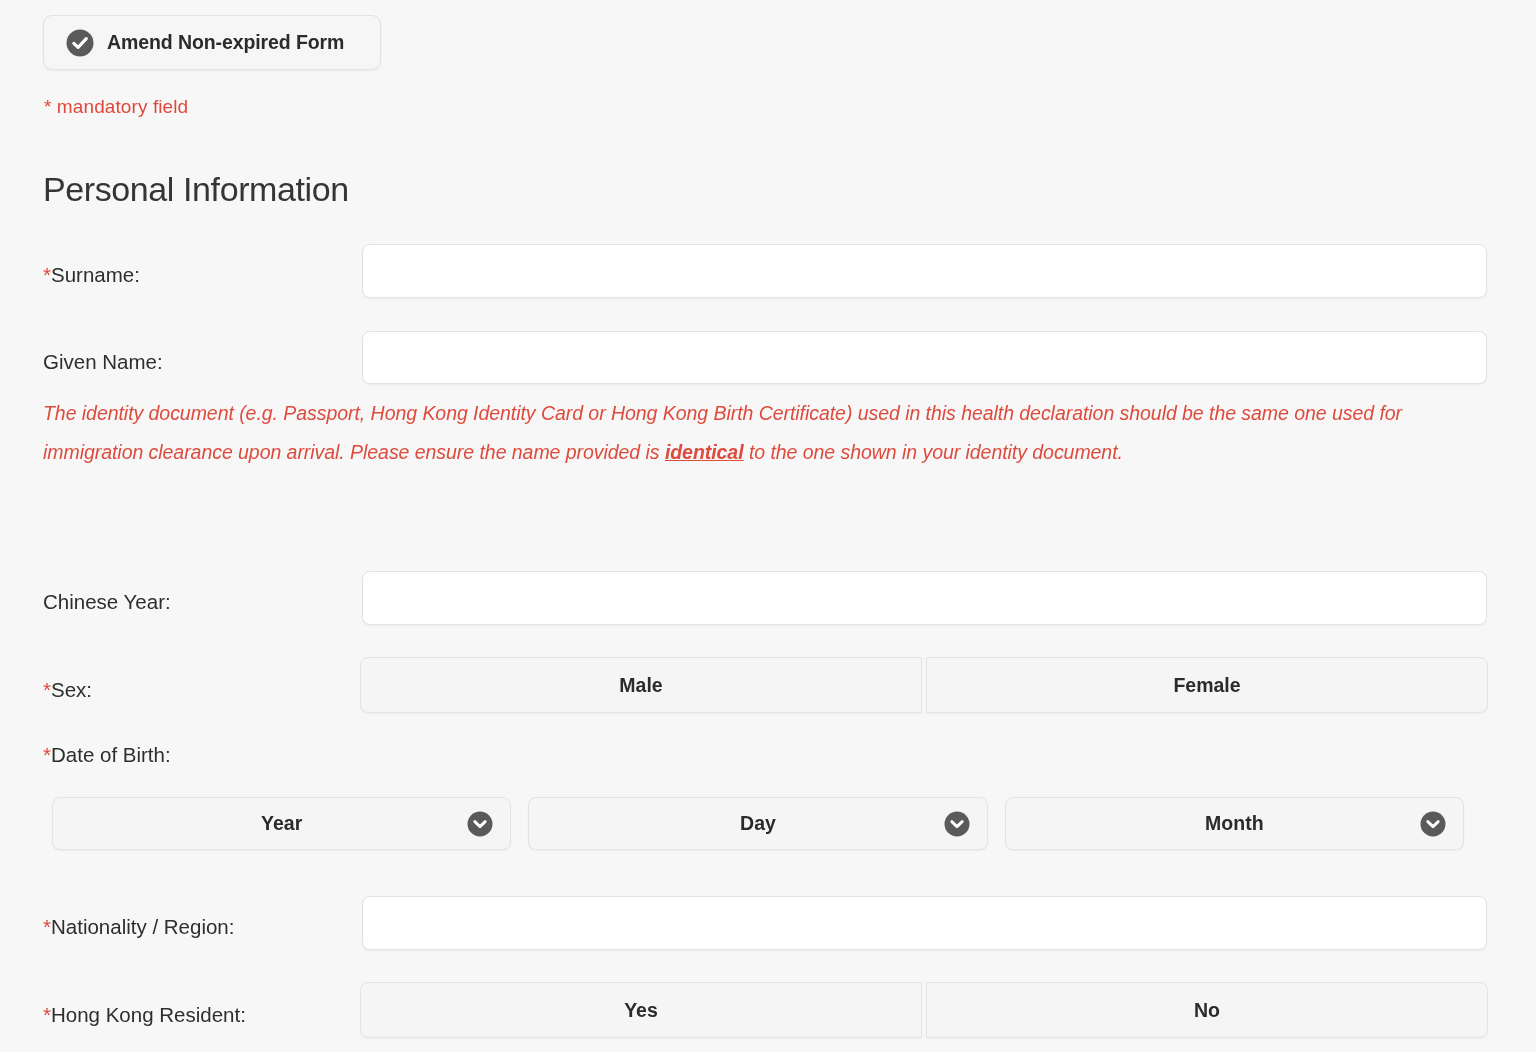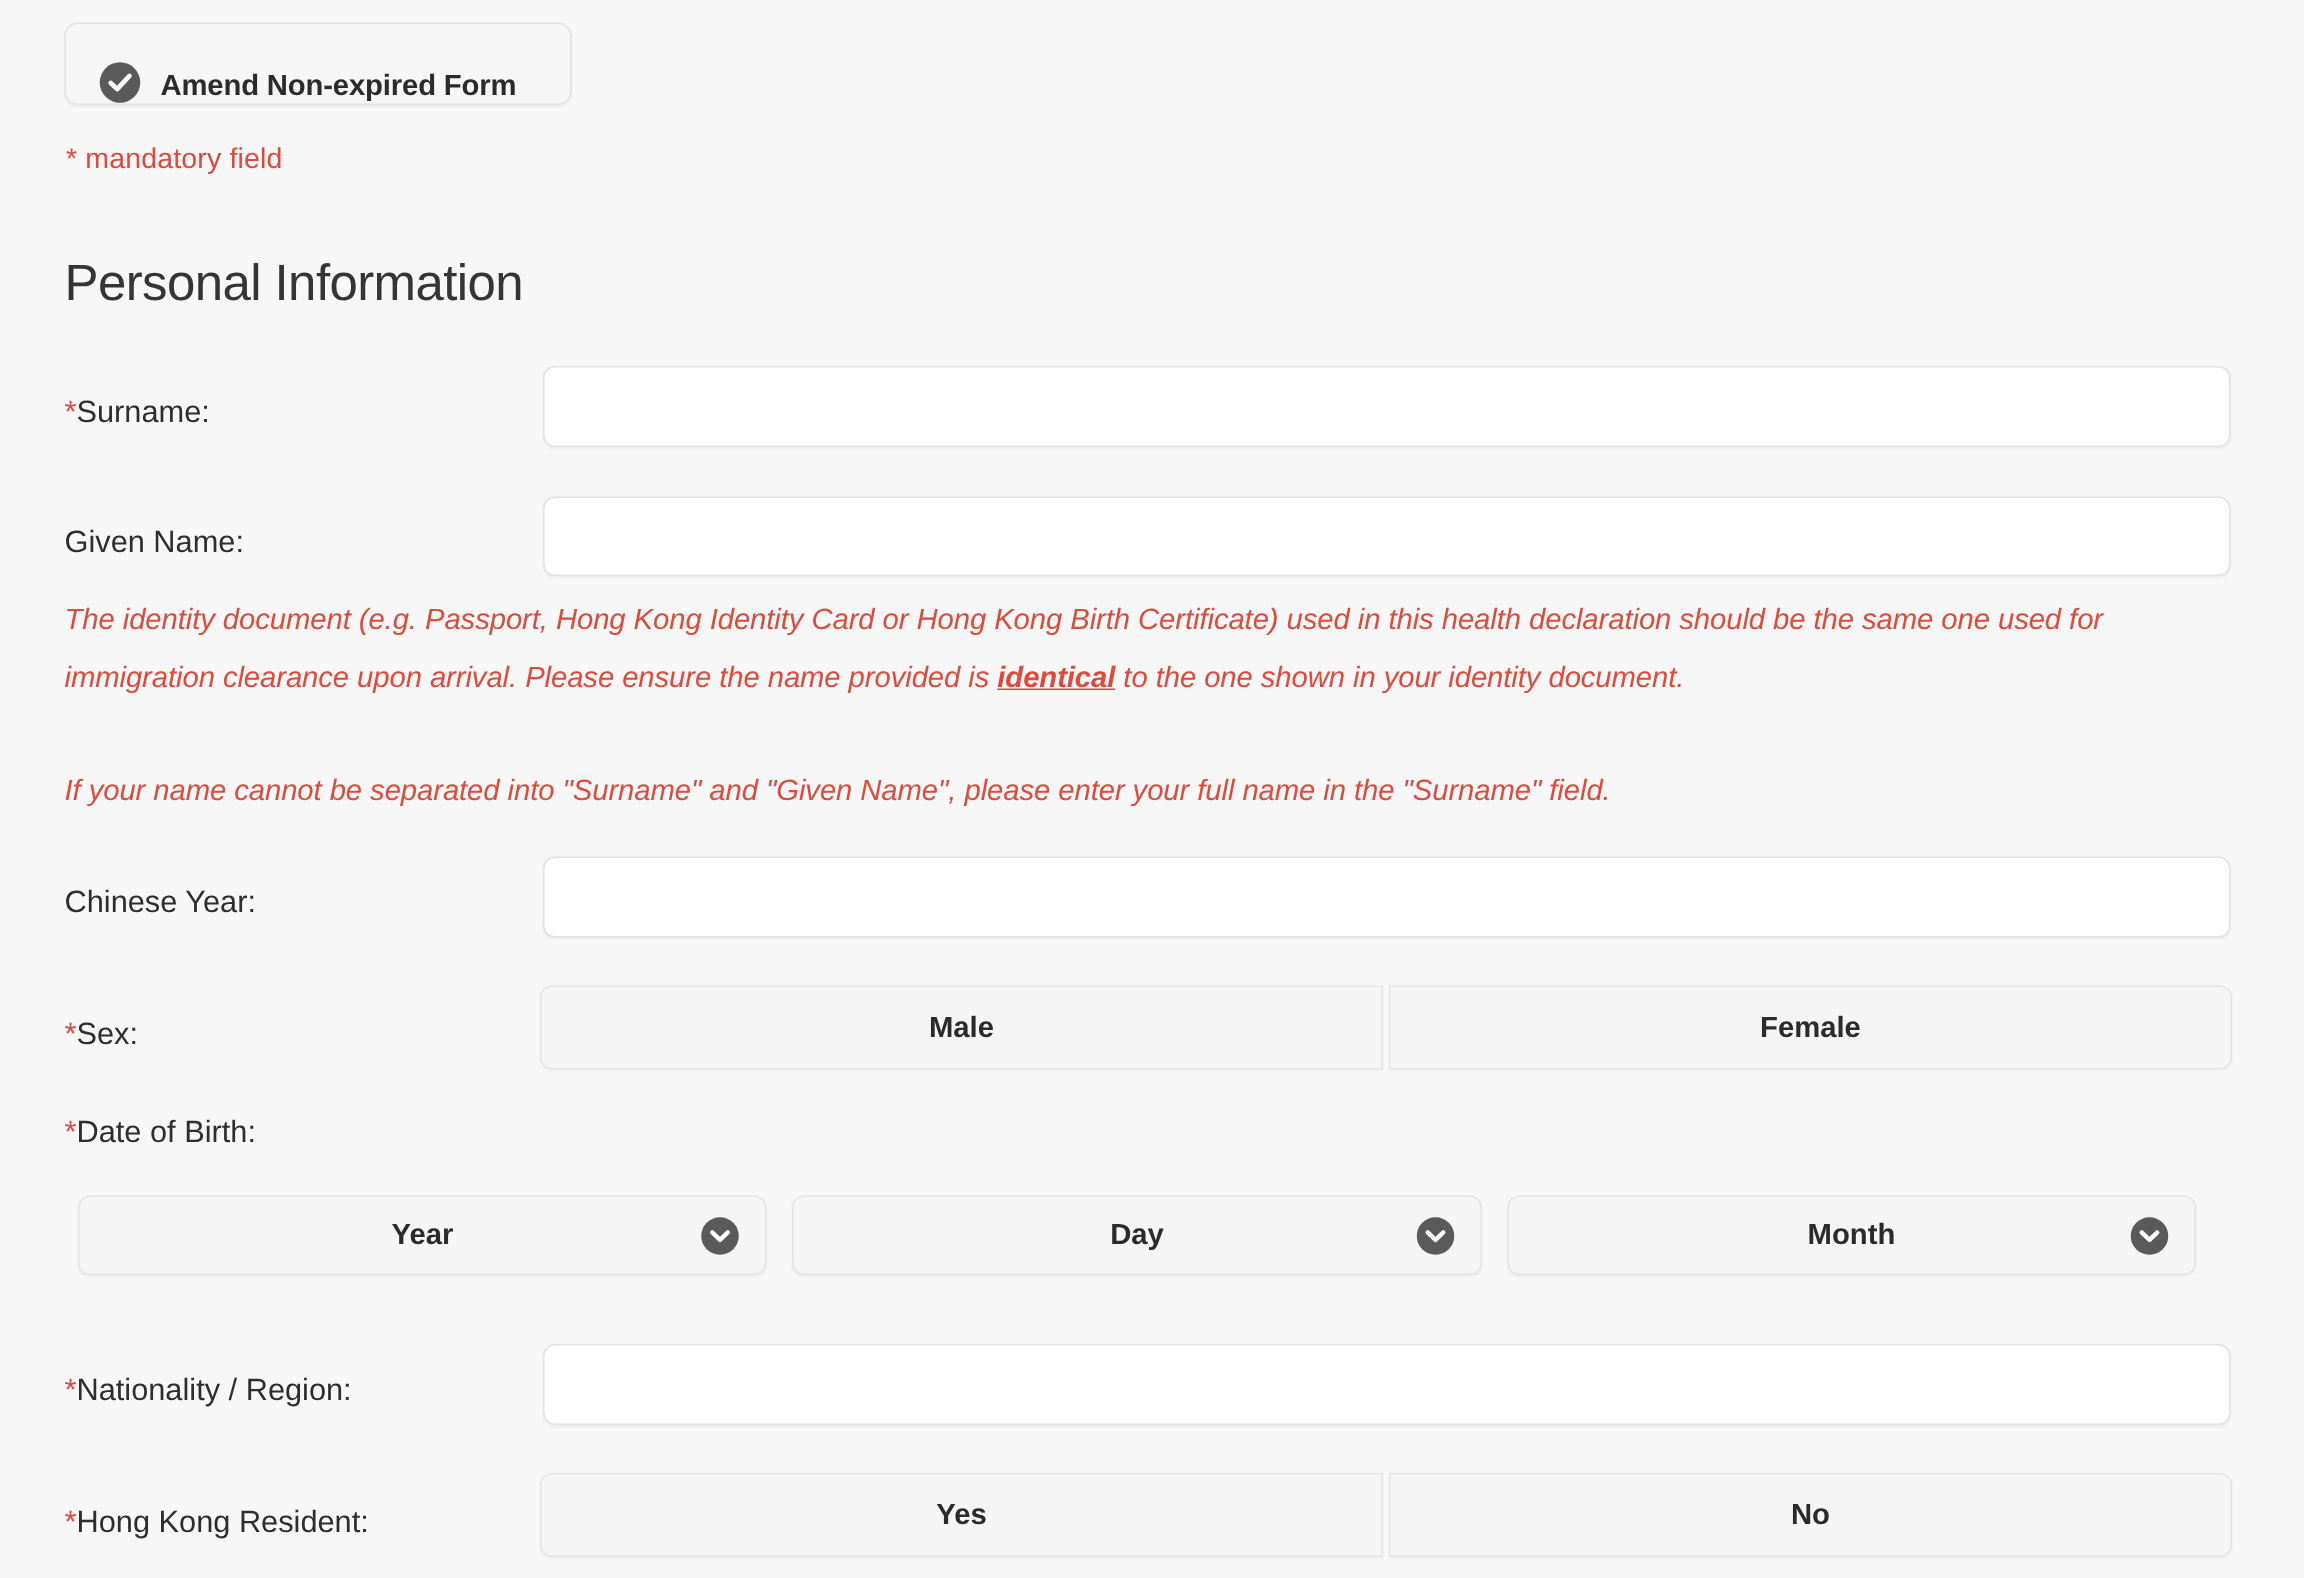--- a/index.html
+++ b/index.html
@@ -27,21 +27,21 @@
 
   
   .amend-btn {
     position: absolute;
     left: 43px;
     top: 15px;
     width: 338px;
     height: 55px;
     box-sizing: border-box;
     display: flex;
-    align-items: flex-end;
+    align-items: center;
     gap: 13px;
     padding: 0 22px;
     background: #f6f6f6;
     border: 1px solid #e2e2e2;
     border-radius: 9px;
     box-shadow: 0 1px 2px rgba(0,0,0,0.05);
     cursor: pointer;
   }
   .check-icon {
     width: 28px;
@@ -234,21 +234,20 @@
     <input class="text-input" style="top: -11px;" type="text" placeholder="">
   </div>
 
   <div class="row" style="top:342px;">
     <div class="row-label" style="top:10px;"><span class="req"></span><span>Given Name:</span></div>
     <input class="text-input" style="top: -11px; height: 53px;" type="text" placeholder="">
   </div>
 
   <div class="notice" style="top:394px;"><span>The identity document (e.g. Passport, Hong Kong Identity Card or Hong Kong Birth Certificate) used in this health declaration should be the same one used for immigration clearance upon arrival. Please ensure the name provided is </span><span class="strong-u">identical</span><span> to the one shown in your identity document.</span></div>
 
-  <div class="notice-2" style="top:508px;">If your name cannot be separated into "Surname" and "Given Name", please enter your full name in the "Surname" field.</div>
 
   <div class="row" style="top:582px;">
     <div class="row-label" style="top:10px;"><span class="req"></span><span>Chinese Year:</span></div>
     <input class="text-input" style="top: -11px;" type="text" placeholder="">
   </div>
 
   <div class="row" style="top:670px;">
     <div class="row-label" style="top:10px;"><span class="req">*</span><span>Sex:</span></div>
     <div class="segmented" style="top:-13px;">
       <div class="seg-btn first">Male</div>

